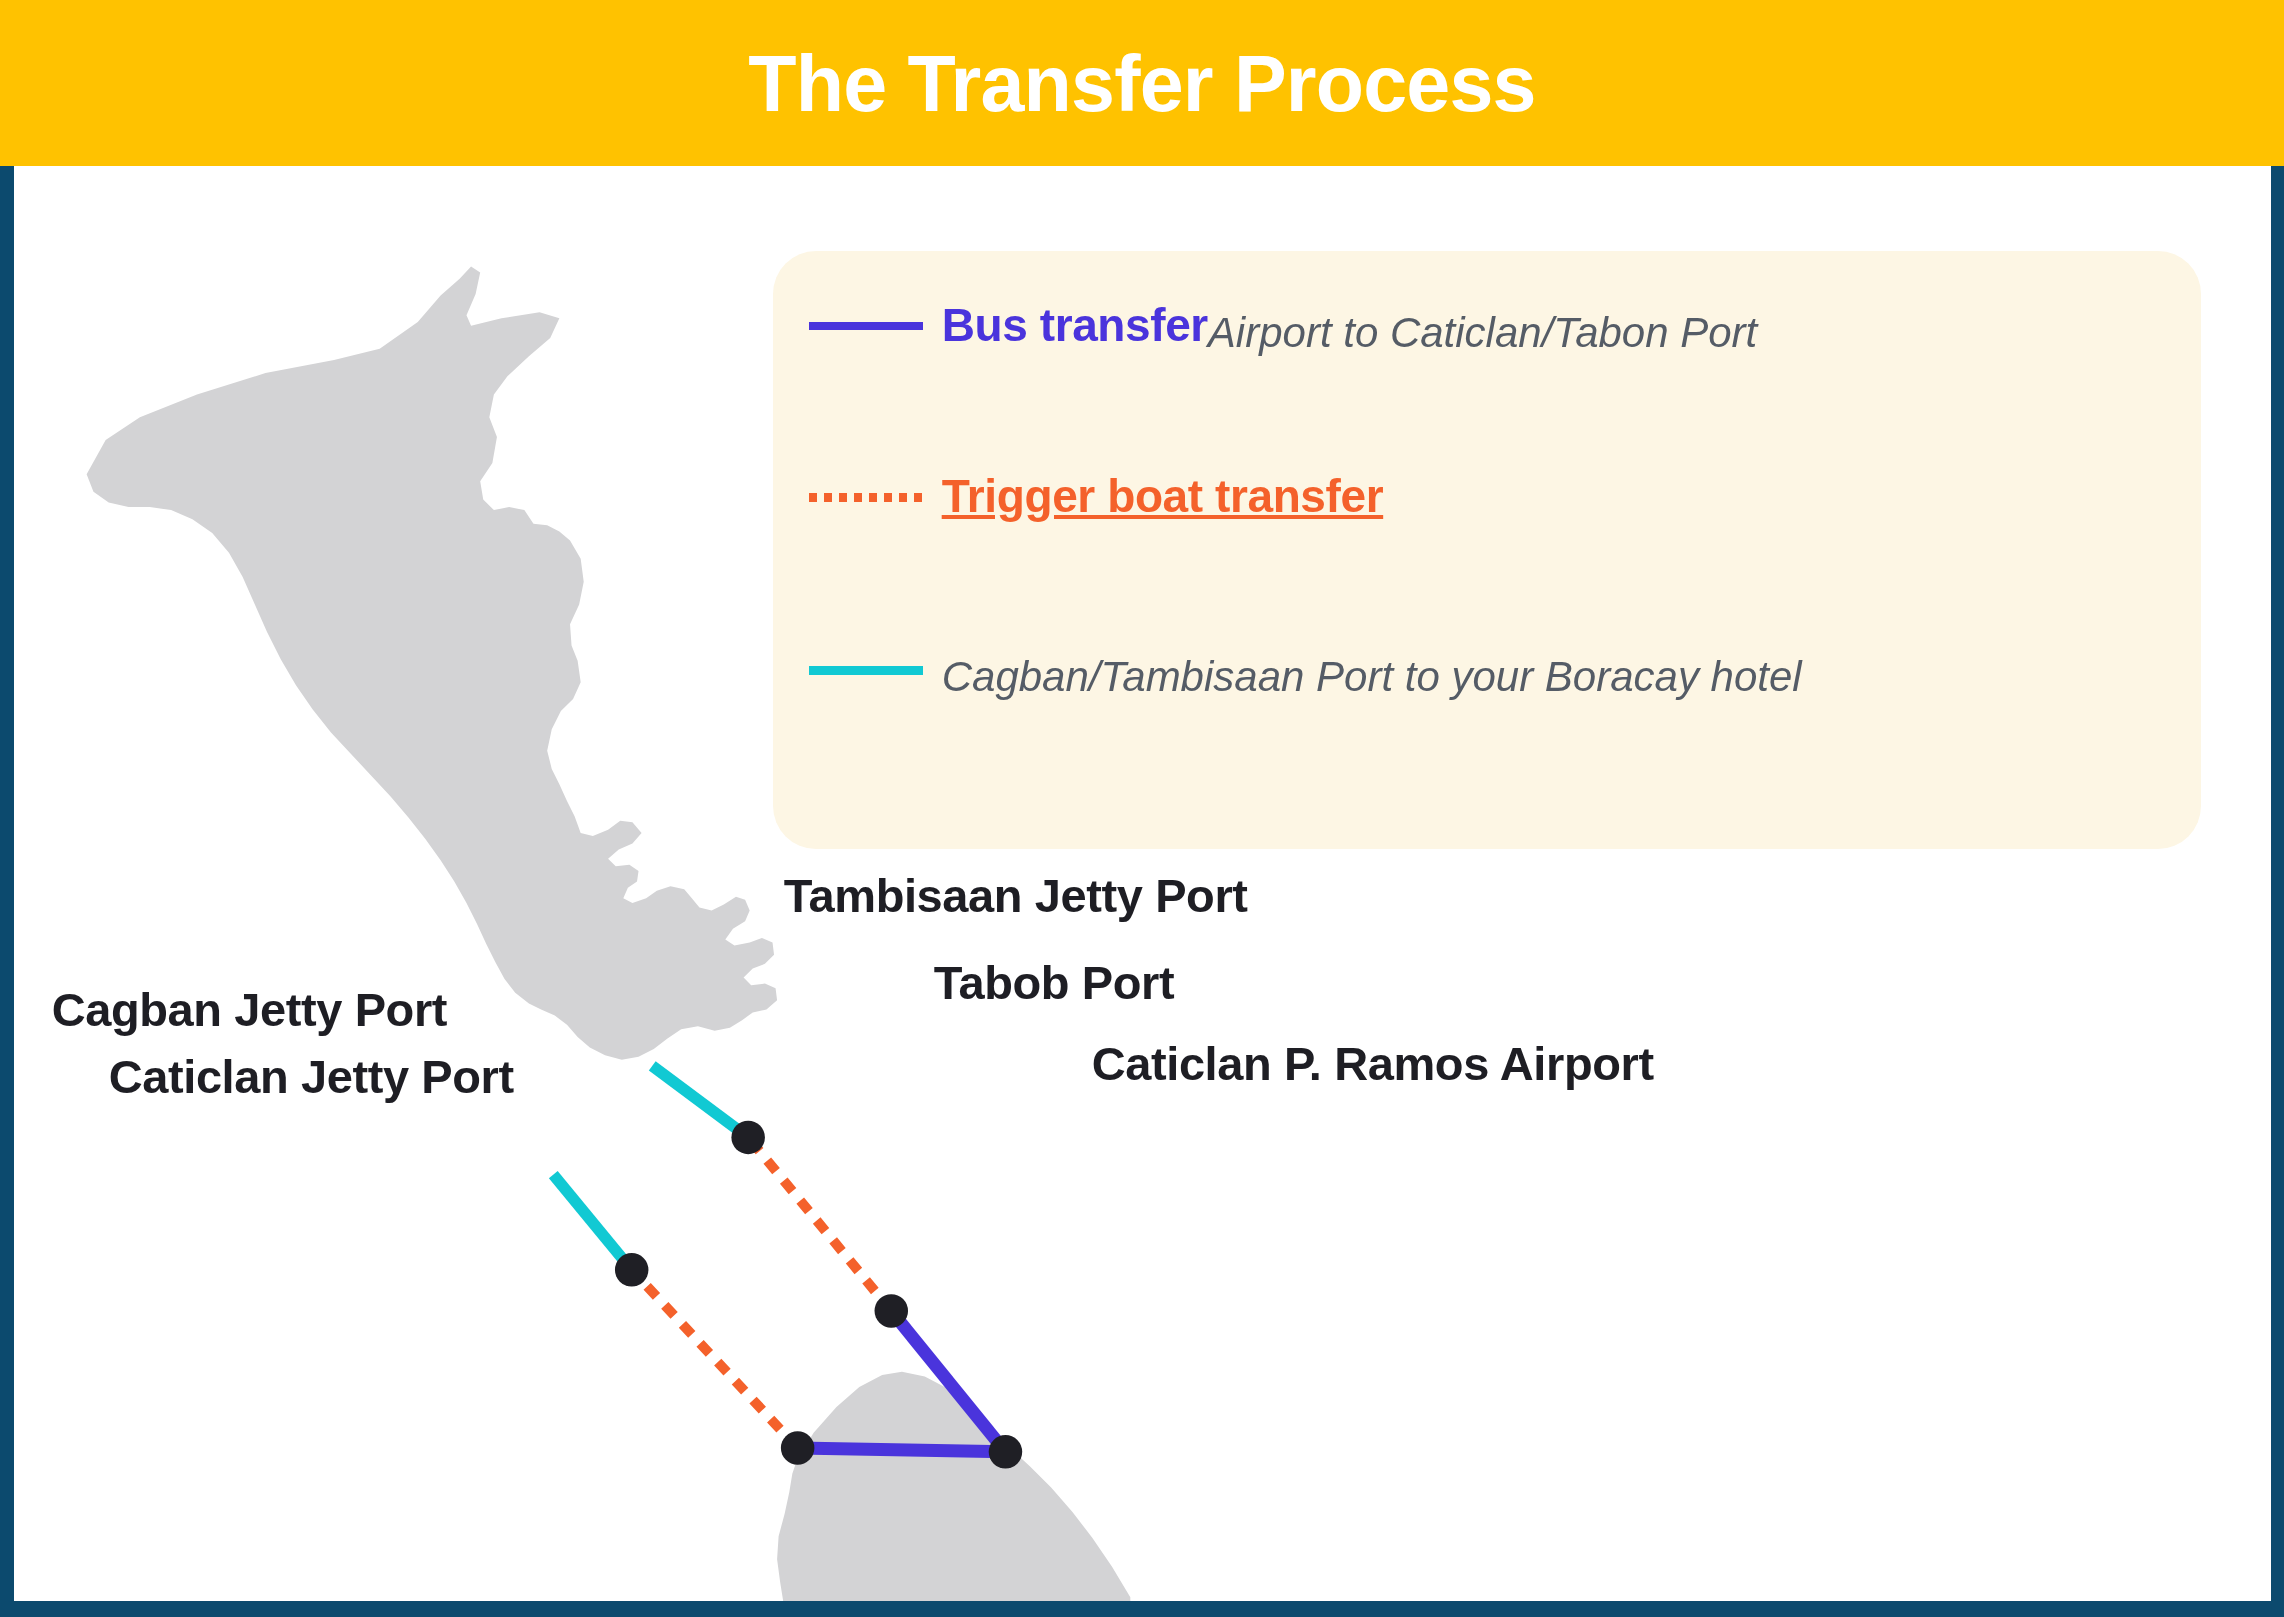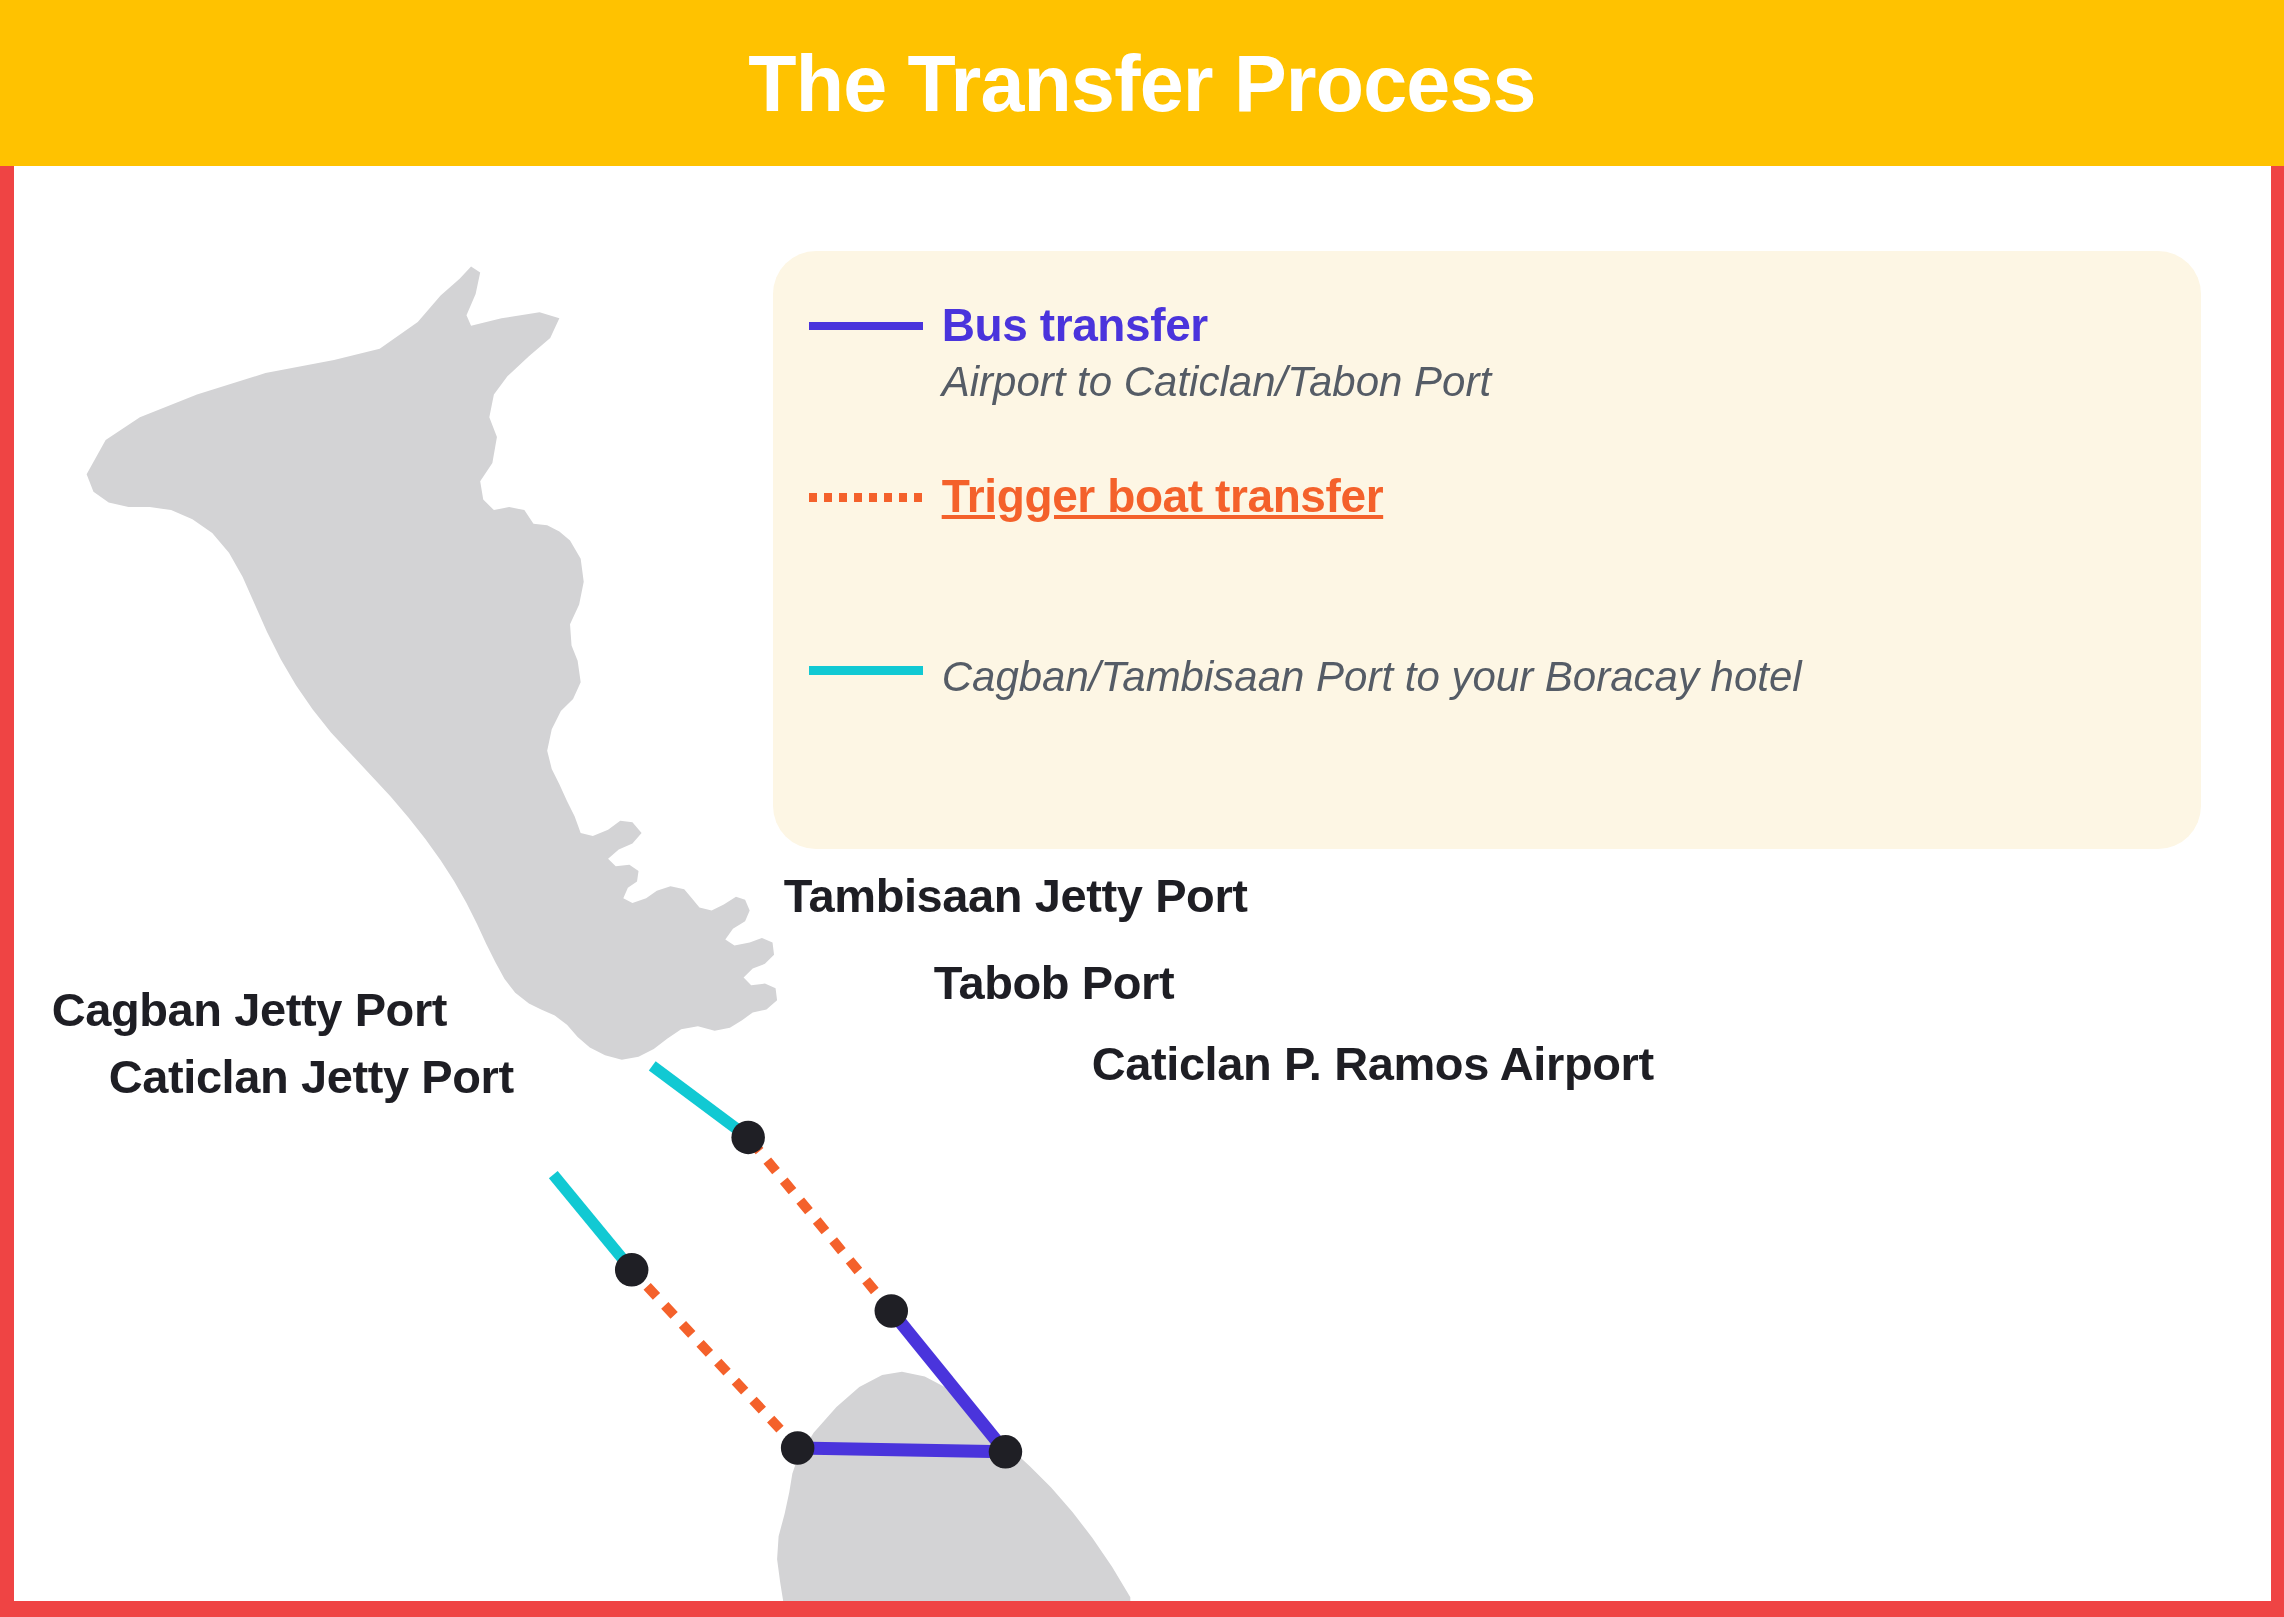--- a/index.html
+++ b/index.html
@@ -4,21 +4,21 @@
 <style>
   html,body{margin:0;padding:0;}
   body{
     width:2284px;height:1618px;
     background:#FFC200;
     font-family:"Liberation Sans", sans-serif;
     overflow:hidden;
   }
   .frame{
     position:absolute;inset:0;
-    background:#ef4444;
+    background:#0c4a6e;
   }
   .header{
     position:absolute;left:0;top:0;width:2284px;height:166px;
     display:flex;align-items:center;justify-content:center;
     background:#FFC200;
   }
   .header-title{
     color:#FFFFFF;
     font-size:79px;
     font-weight:800;
@@ -65,21 +65,21 @@
     position:absolute;left:6px;top:21px;
     width:114px;height:8.4px;
     border-radius:0px;
   }
   .swatch .bar.solid-blue{background:#4A34DC;}
   .swatch .bar.solid-cyan{background:#11C9D3;height:9px;}
   .swatch .bar.dotted-orange{
     background:transparent;height:9px;
     background-image:repeating-linear-gradient(to right,#F4612B 0 8.4px,transparent 8.4px 15px);
   }
-  .legend-text{display:flex;flex-direction:column;}
+  .legend-text{display:flex;flex-direction:row;}
   .legend-title{
     font-size:46px;font-weight:800;line-height:1.08;
     letter-spacing:-0.4px;white-space:nowrap;
   }
   .legend-title.c-blue{color:#4A34DC;}
   .legend-title.c-orange{color:#F4612B;text-decoration:underline;}
   .legend-title.c-cyan{color:#11C9D3;}
   .legend-sub{
     font-size:42px;
     font-style:italic;

